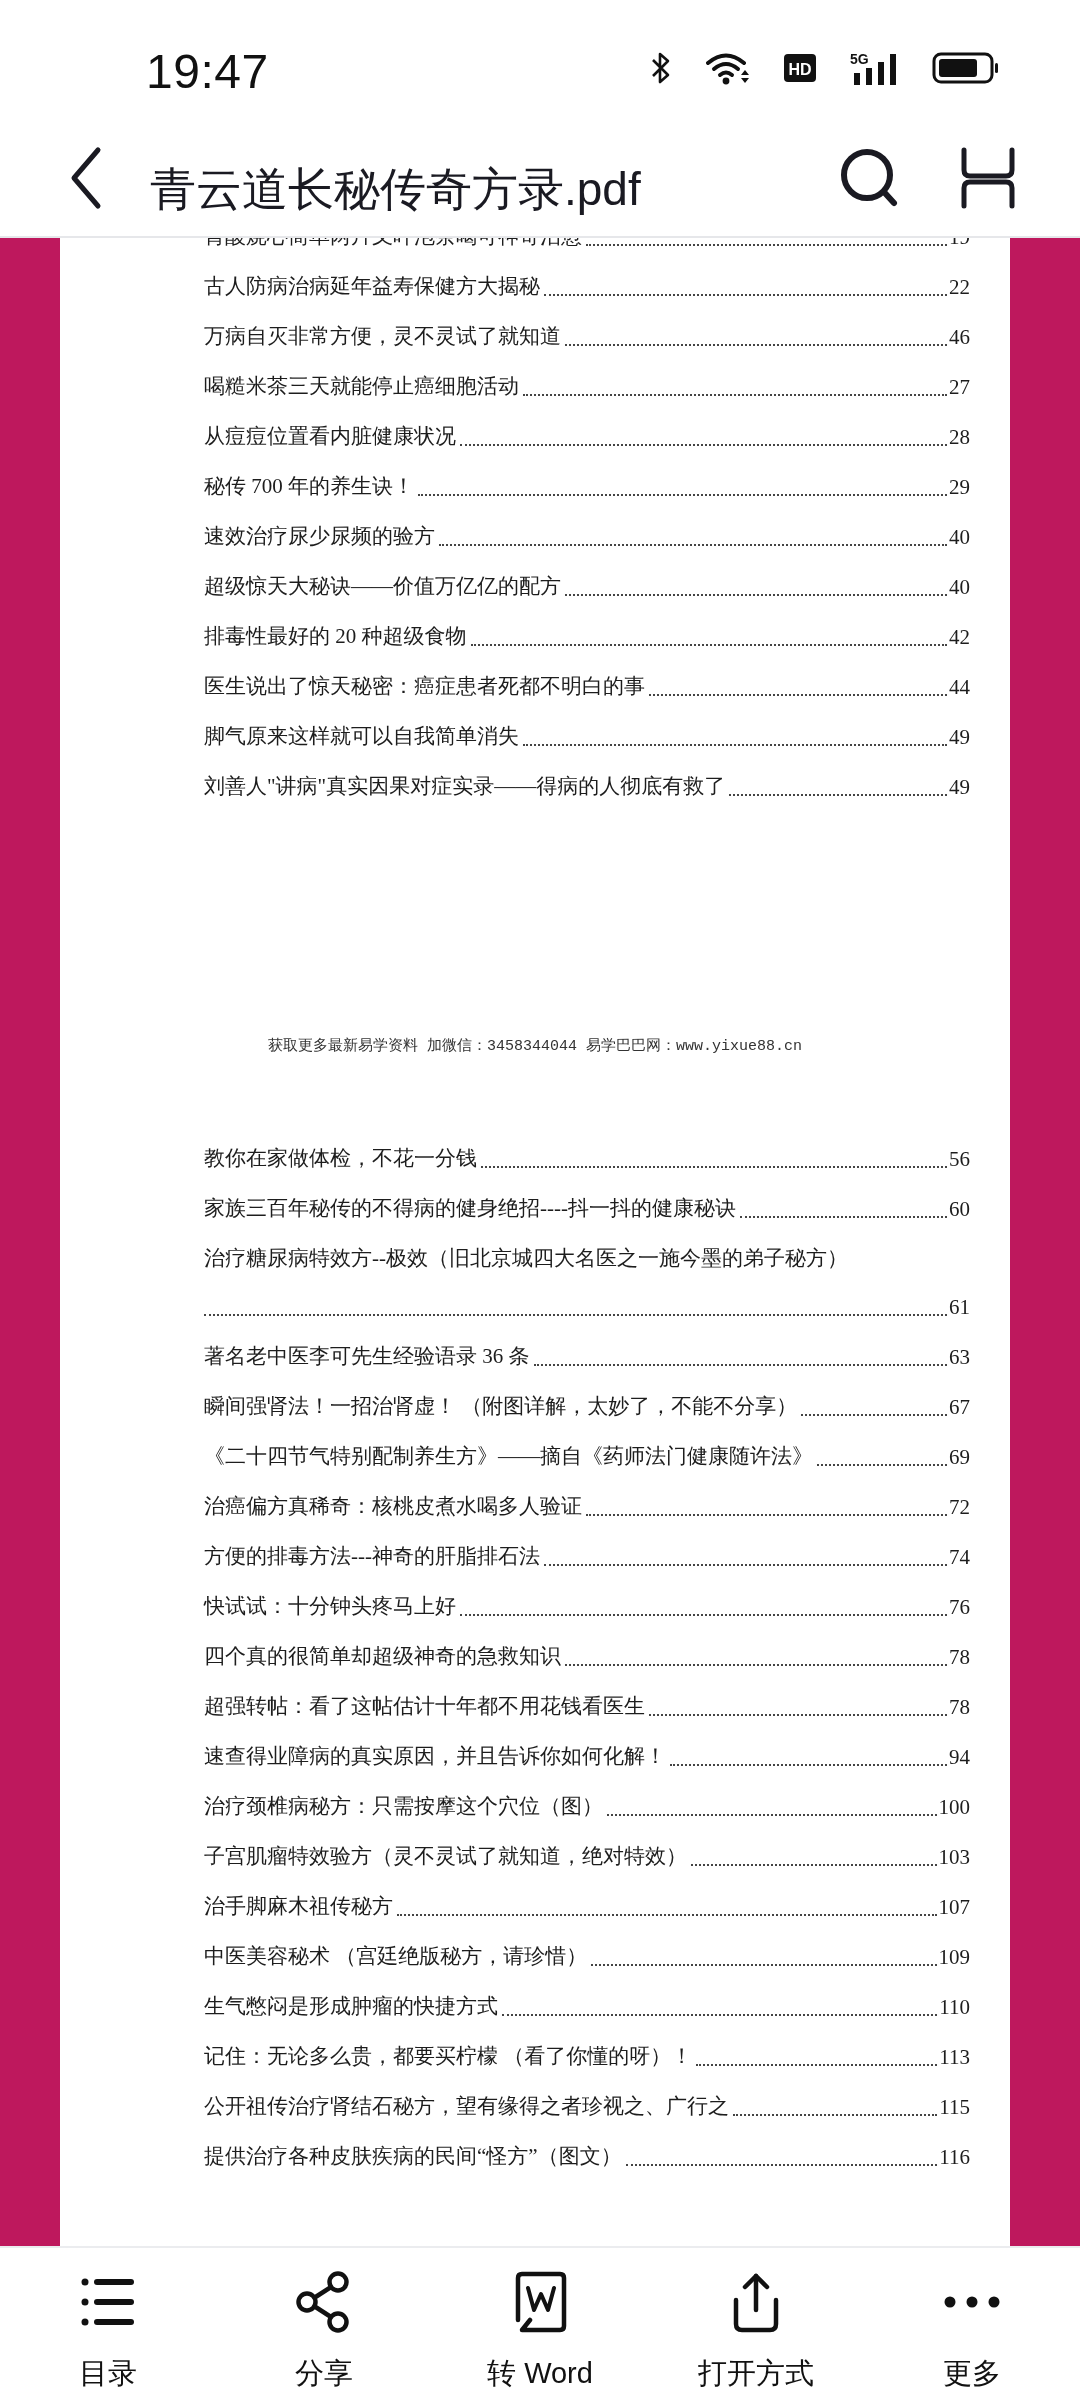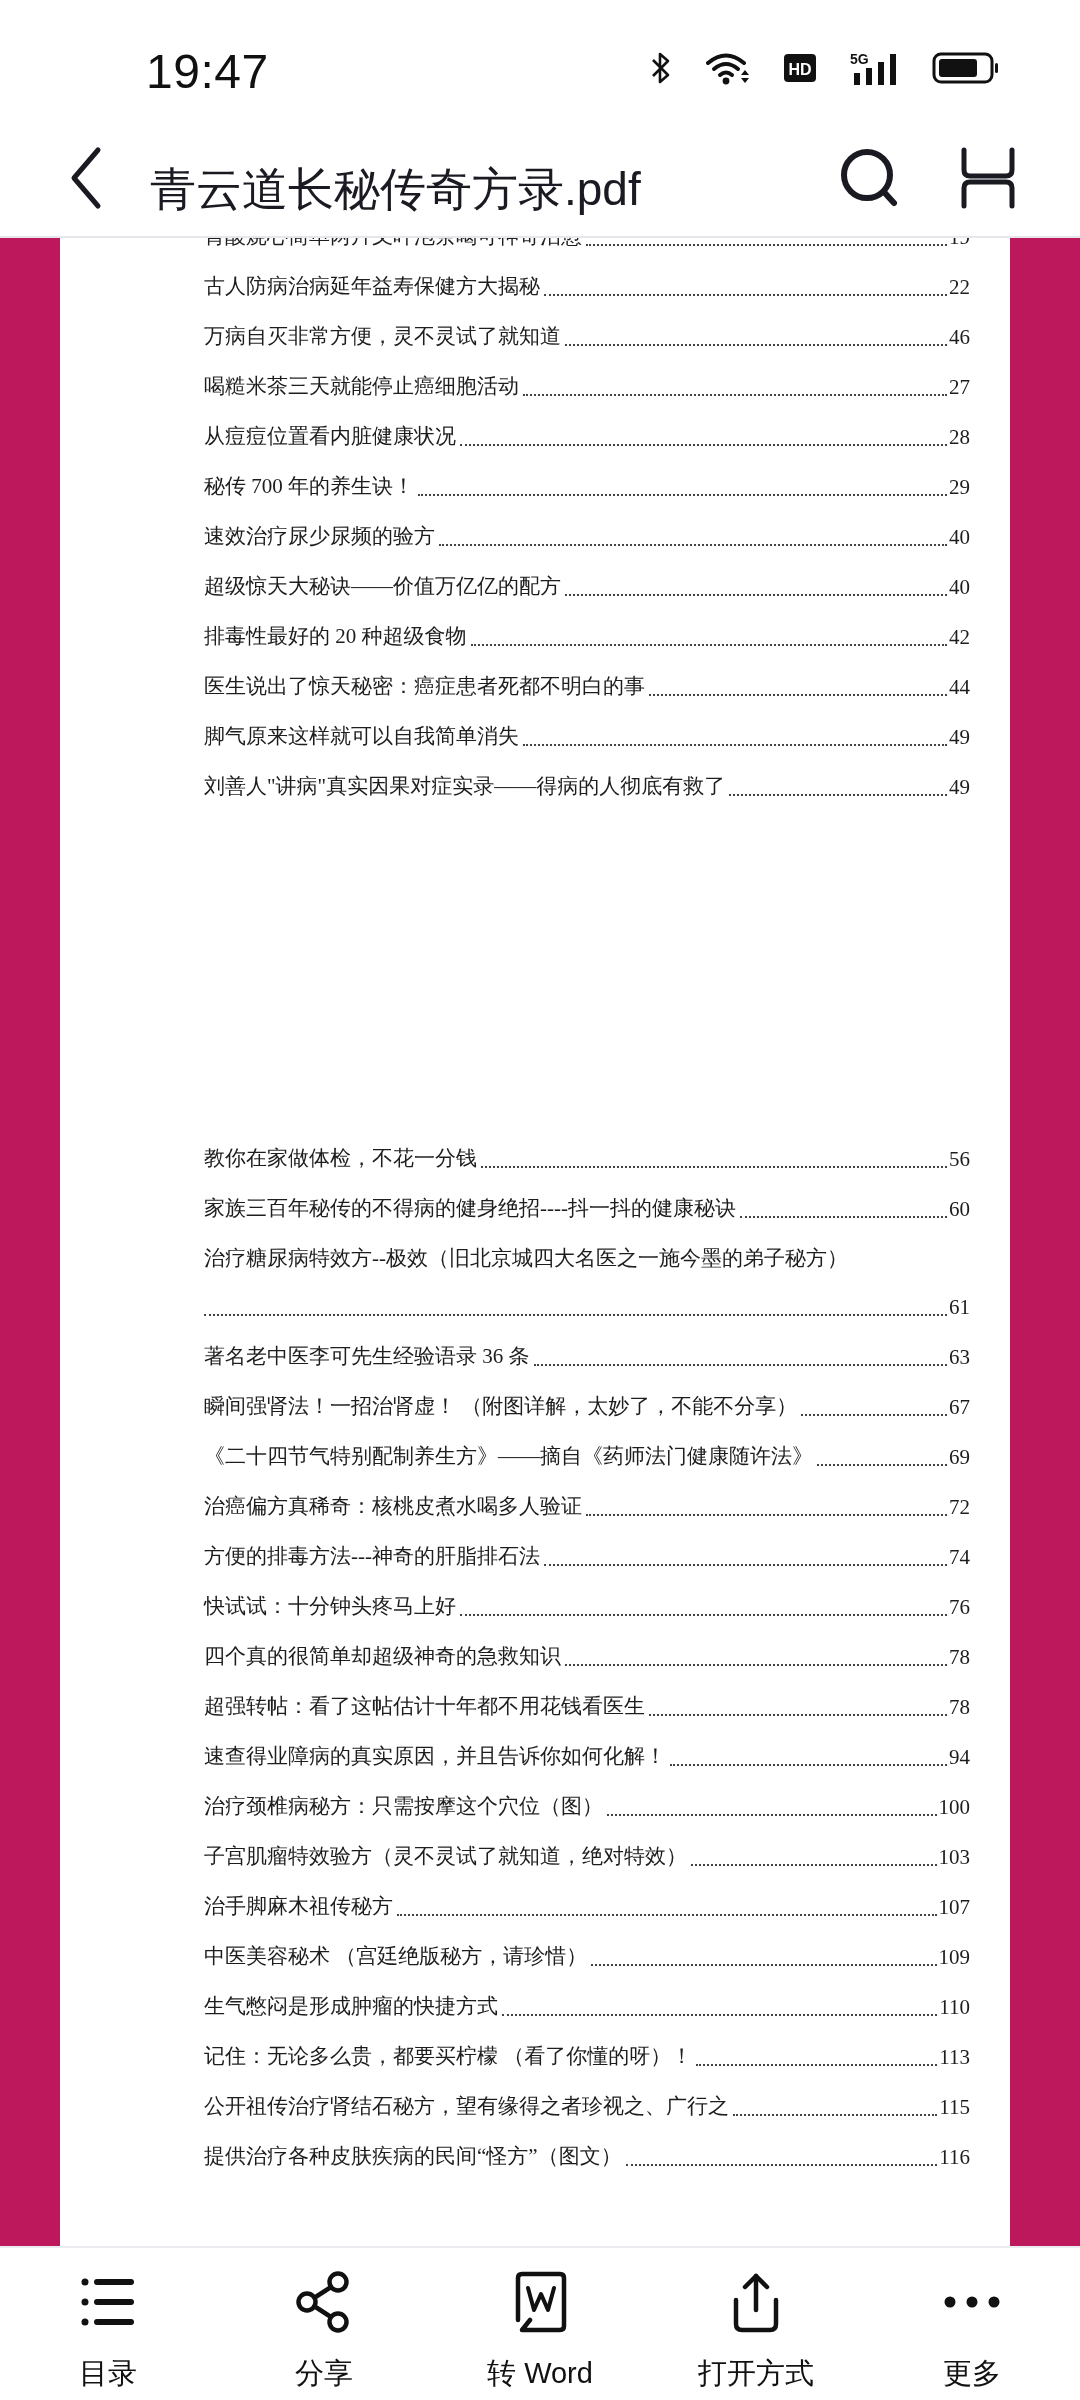--- a/index.html
+++ b/index.html
@@ -203,20 +203,21 @@
         <span class="toc-page">49</span>
       </div>
     <div class="toc-row" style="top:588px">
         <span class="toc-title">刘善人"讲病"真实因果对症实录——得病的人彻底有救了</span>
         <span class="toc-dots"></span>
         <span class="toc-page">49</span>
       </div>
   </div>
 
   <div class="pdf-page page-2">
+    <div class="watermark">获取更多最新易学资料 加微信：3458344044 易学巴巴网：www.yixue88.cn</div>
     <div class="toc-row" style="top:110px">
         <span class="toc-title">教你在家做体检，不花一分钱</span>
         <span class="toc-dots"></span>
         <span class="toc-page">56</span>
       </div>
     <div class="toc-row" style="top:160px">
         <span class="toc-title">家族三百年秘传的不得病的健身绝招----抖一抖的健康秘诀</span>
         <span class="toc-dots"></span>
         <span class="toc-page">60</span>
       </div>

